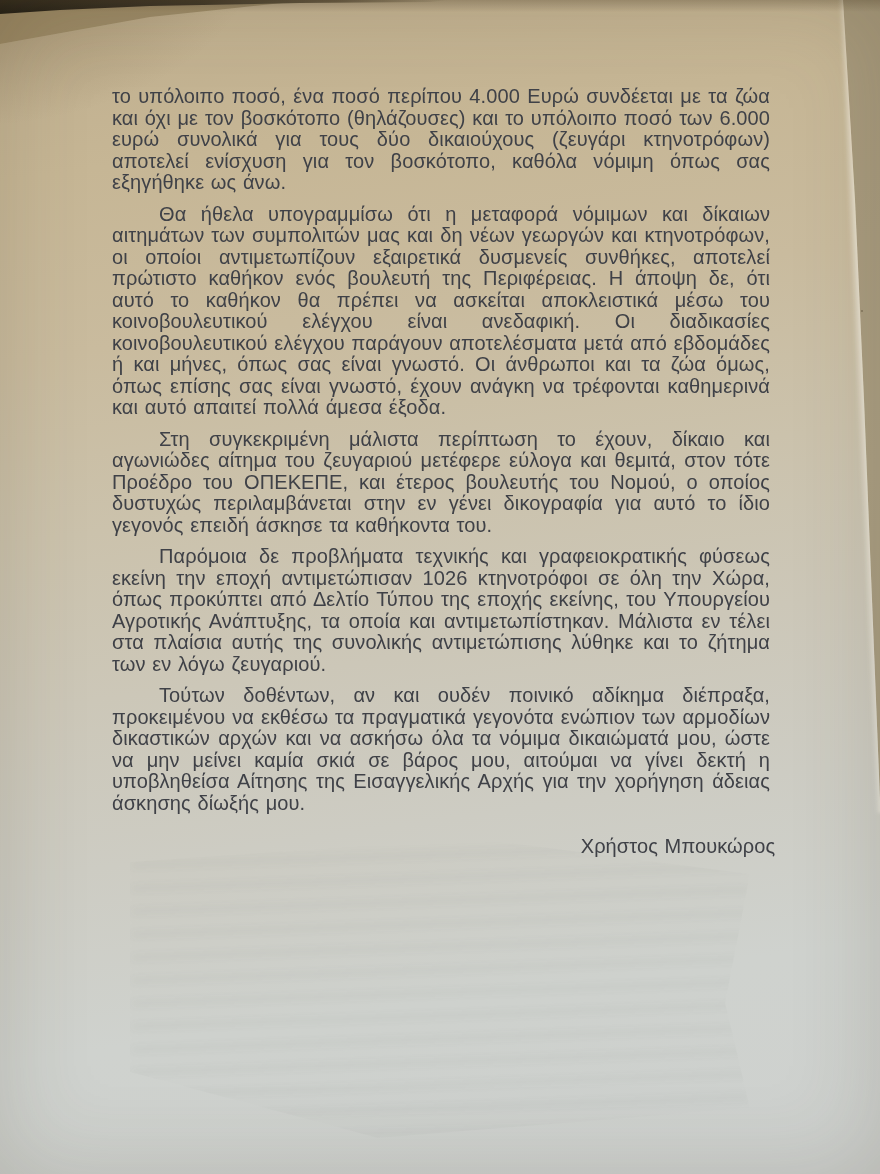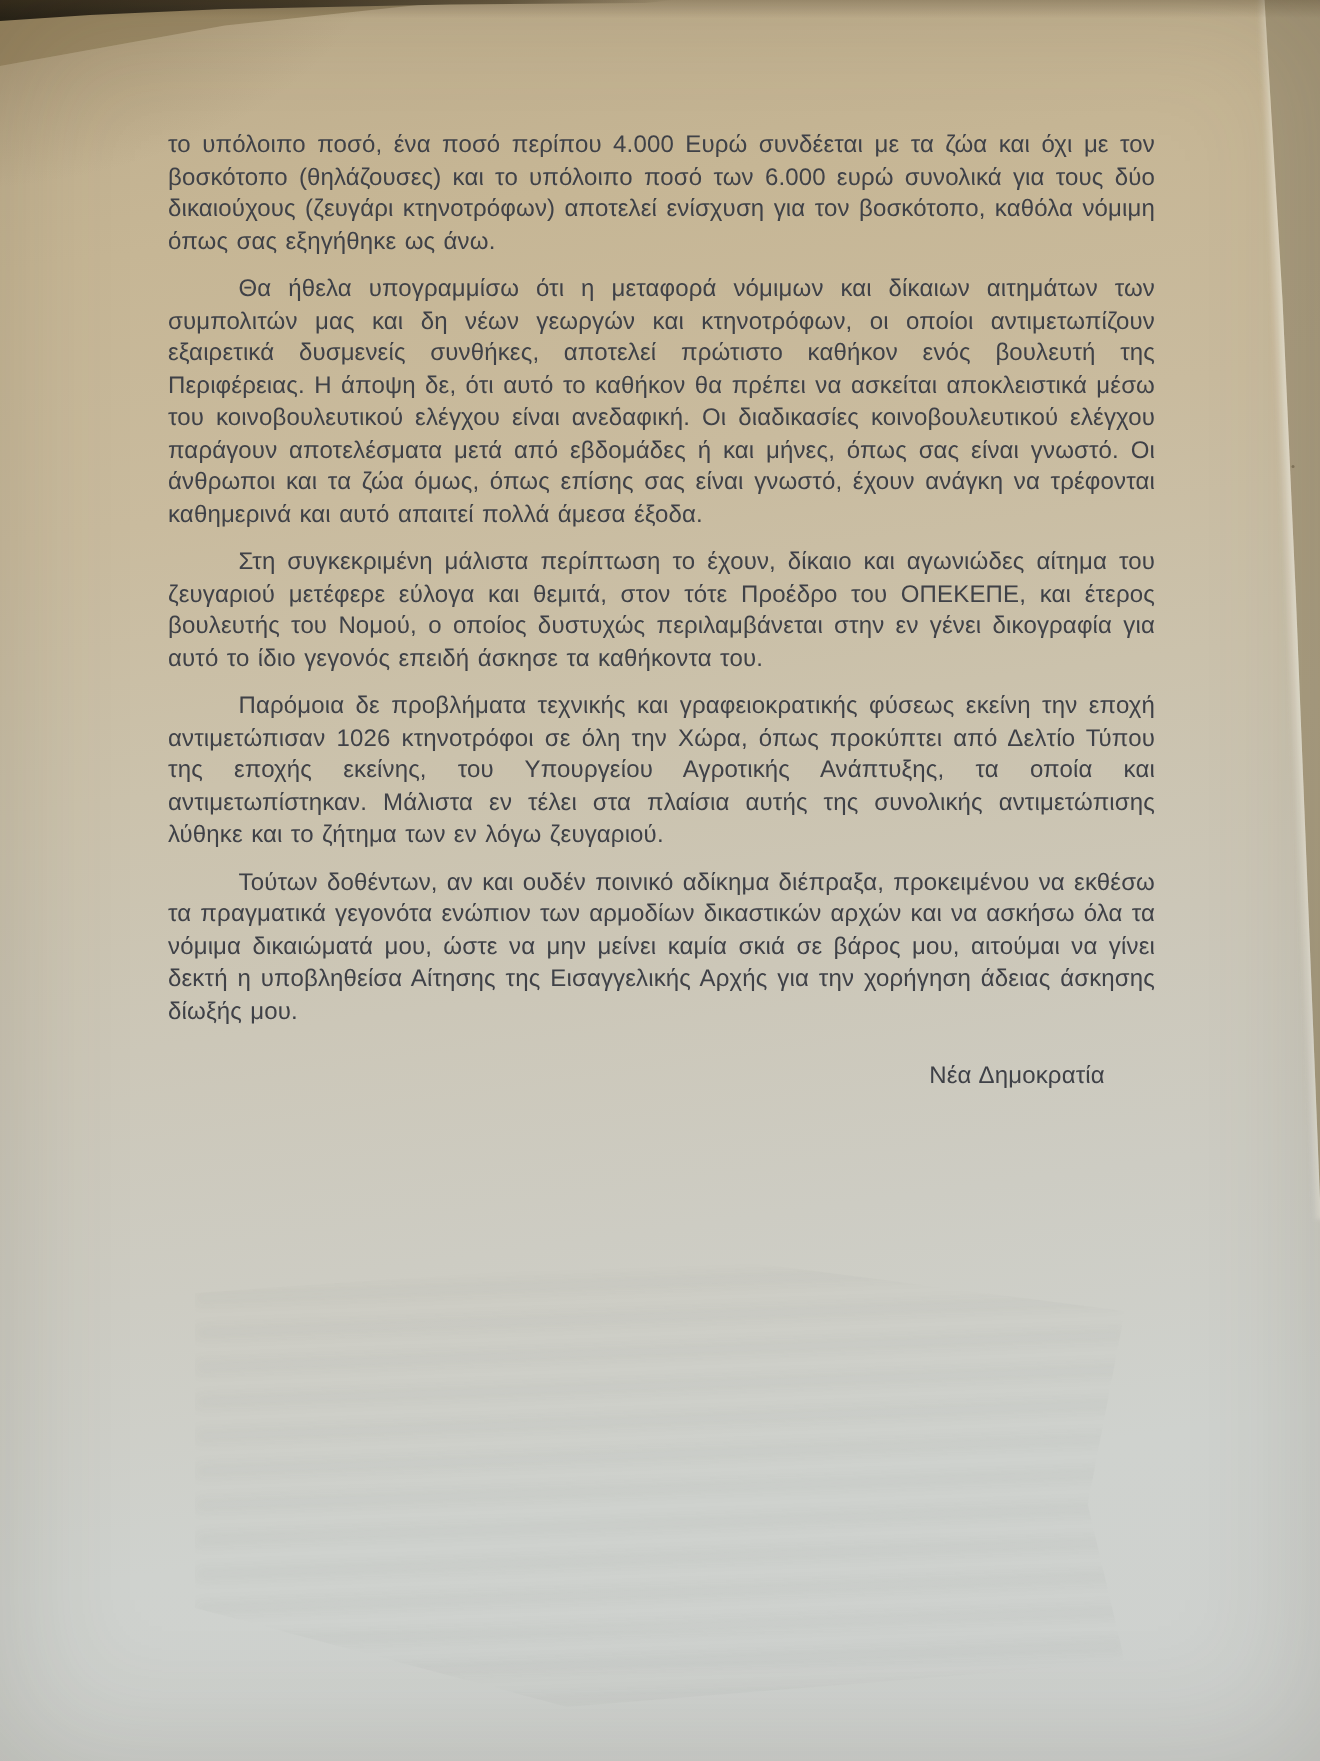--- a/index.html
+++ b/index.html
@@ -71,21 +71,21 @@
   }
   .vignette {
     position: absolute; inset: 0; pointer-events: none;
     box-shadow: inset 0 0 90px rgba(70,60,40,.18);
   }
 
   
   .content {
     position: absolute; left: 112px; top: 86px; width: 658px;
     color: #3f4147;
-    font-size: 16px; line-height: 21.5px;
+    font-size: 20px; line-height: 21.5px;
     text-align: justify;
     letter-spacing: .1px; word-spacing: 1px;
   }
   .content p { margin: 0 0 10px 0; text-indent: 47px; }
   .content p.no-indent { text-indent: 0; }
 
   .signature {
     margin-top: 16px; margin-left: 446px;
     width: 240px; text-align: center;
   }
@@ -104,21 +104,21 @@
     <div class="ghost-showthrough"></div>
 
     <div class="content">
       <p class="no-indent">το υπόλοιπο ποσό, ένα ποσό περίπου 4.000 Ευρώ συνδέεται με τα ζώα και όχι με τον βοσκότοπο (θηλάζουσες) και το υπόλοιπο ποσό των 6.000 ευρώ συνολικά για τους δύο δικαιούχους (ζευγάρι κτηνοτρόφων) αποτελεί ενίσχυση για τον βοσκότοπο, καθόλα νόμιμη όπως σας εξηγήθηκε ως άνω.</p>
       <p>Θα ήθελα υπογραμμίσω ότι η μεταφορά νόμιμων και δίκαιων αιτημάτων των συμπολιτών μας και δη νέων γεωργών και κτηνοτρόφων, οι οποίοι αντιμετωπίζουν εξαιρετικά δυσμενείς συνθήκες, αποτελεί πρώτιστο καθήκον ενός βουλευτή της Περιφέρειας. Η άποψη δε, ότι αυτό το καθήκον θα πρέπει να ασκείται αποκλειστικά μέσω του κοινοβουλευτικού ελέγχου είναι ανεδαφική. Οι διαδικασίες κοινοβουλευτικού ελέγχου παράγουν αποτελέσματα μετά από εβδομάδες ή και μήνες, όπως σας είναι γνωστό. Οι άνθρωποι και τα ζώα όμως, όπως επίσης σας είναι γνωστό, έχουν ανάγκη να τρέφονται καθημερινά και αυτό απαιτεί πολλά άμεσα έξοδα.</p>
       <p>Στη συγκεκριμένη μάλιστα περίπτωση το έχουν, δίκαιο και αγωνιώδες αίτημα του ζευγαριού μετέφερε εύλογα και θεμιτά, στον τότε Προέδρο του ΟΠΕΚΕΠΕ, και έτερος βουλευτής του Νομού, ο οποίος δυστυχώς περιλαμβάνεται στην εν γένει δικογραφία για αυτό το ίδιο γεγονός επειδή άσκησε τα καθήκοντα του.</p>
       <p>Παρόμοια δε προβλήματα τεχνικής και γραφειοκρατικής φύσεως εκείνη την εποχή αντιμετώπισαν 1026 κτηνοτρόφοι σε όλη την Χώρα, όπως προκύπτει από Δελτίο Τύπου της εποχής εκείνης, του Υπουργείου Αγροτικής Ανάπτυξης, τα οποία και αντιμετωπίστηκαν. Μάλιστα εν τέλει στα πλαίσια αυτής της συνολικής αντιμετώπισης λύθηκε και το ζήτημα των εν λόγω ζευγαριού.</p>
       <p>Τούτων δοθέντων, αν και ουδέν ποινικό αδίκημα διέπραξα, προκειμένου να εκθέσω τα πραγματικά γεγονότα ενώπιον των αρμοδίων δικαστικών αρχών και να ασκήσω όλα τα νόμιμα δικαιώματά μου, ώστε να μην μείνει καμία σκιά σε βάρος μου, αιτούμαι να γίνει δεκτή η υποβληθείσα Αίτησης της Εισαγγελικής Αρχής για την χορήγηση άδειας άσκησης δίωξής μου.</p>
 
       <div class="signature">
-        <div>Νέα Δημοκρατία</div>
+        <div>Χρήστος Μπουκώρος</div>
       </div>
     </div>
   </div>
 
   <div class="top-edge-wedge"></div>
   <div class="top-shade"></div>
   <div class="vignette"></div>
 
 </div>
 

